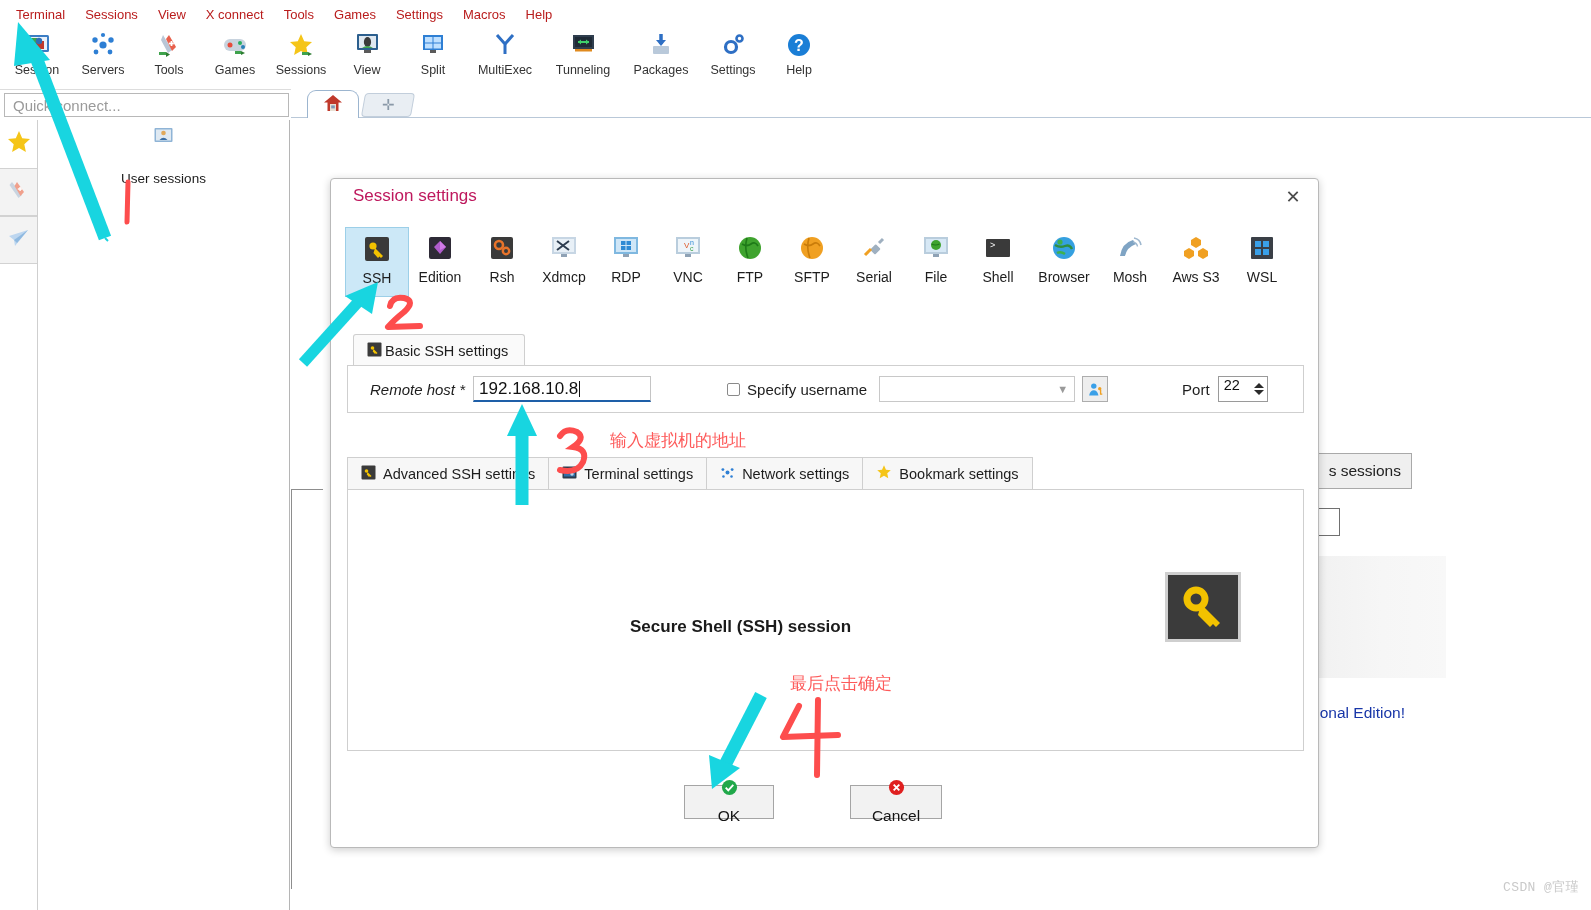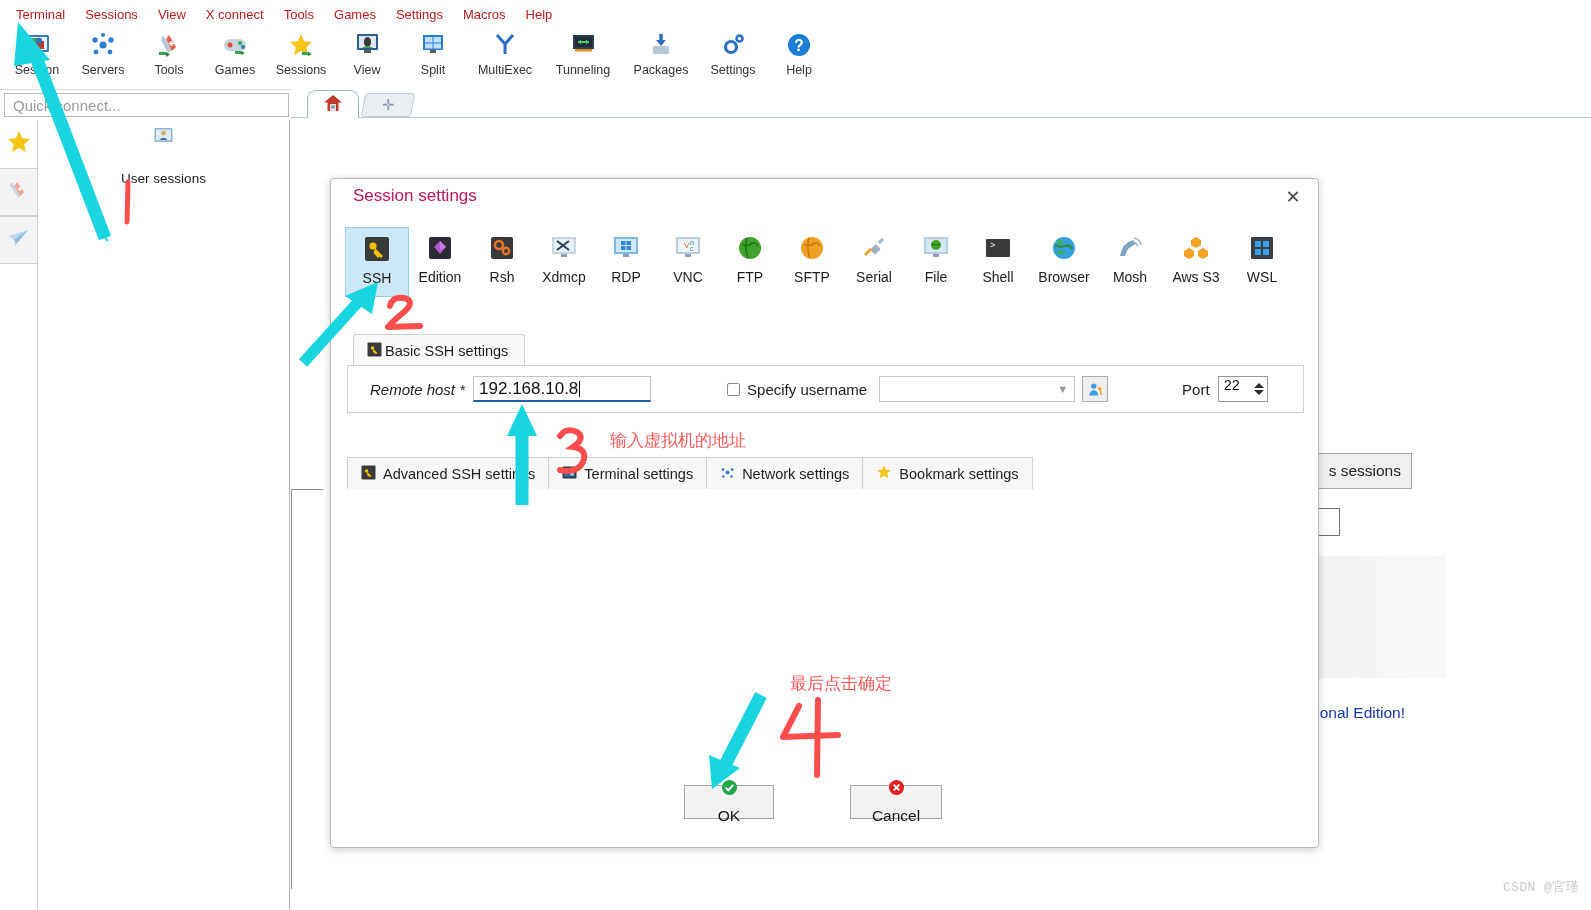--- a/index.html
+++ b/index.html
@@ -840,20 +840,29 @@
       <div class="subtab">
         <span>
           <svg width="16" height="16" viewBox="0 0 26 26">
             <path d="M13 2 L16.2 9.2 L24 10 L18.3 15.2 L19.9 23 L13 19.1 L6.1 23 L7.7 15.2 L2 10 L9.8 9.2 Z" fill="#f5c518"></path>
           </svg>
         </span>
         <span>Bookmark settings</span>
       </div>
     </div>
 
+    <div class="content-panel">
+      <div class="cp-text">Secure Shell (SSH) session</div>
+      <div class="cp-keyicon">
+        <svg width="54" height="50" viewBox="0 0 54 50">
+          <circle cx="20" cy="17" r="9" fill="none" stroke="#f2c200" stroke-width="7"></circle>
+          <path d="M25 22 L44 41 L40 45 L37 42 L34 45 L22 33 Z" fill="#f2c200"></path>
+        </svg>
+      </div>
+    </div>
 
     <div class="btn-ok">
       <span>
         <svg width="17" height="17" viewBox="0 0 18 18">
           <circle cx="9" cy="9" r="8" fill="#21a84a"></circle>
           <path d="M5 9.2 L7.7 12 L13 6.3" stroke="#ffffff" stroke-width="2" fill="none"></path>
         </svg>
       </span>
       <span>OK</span>
     </div>

